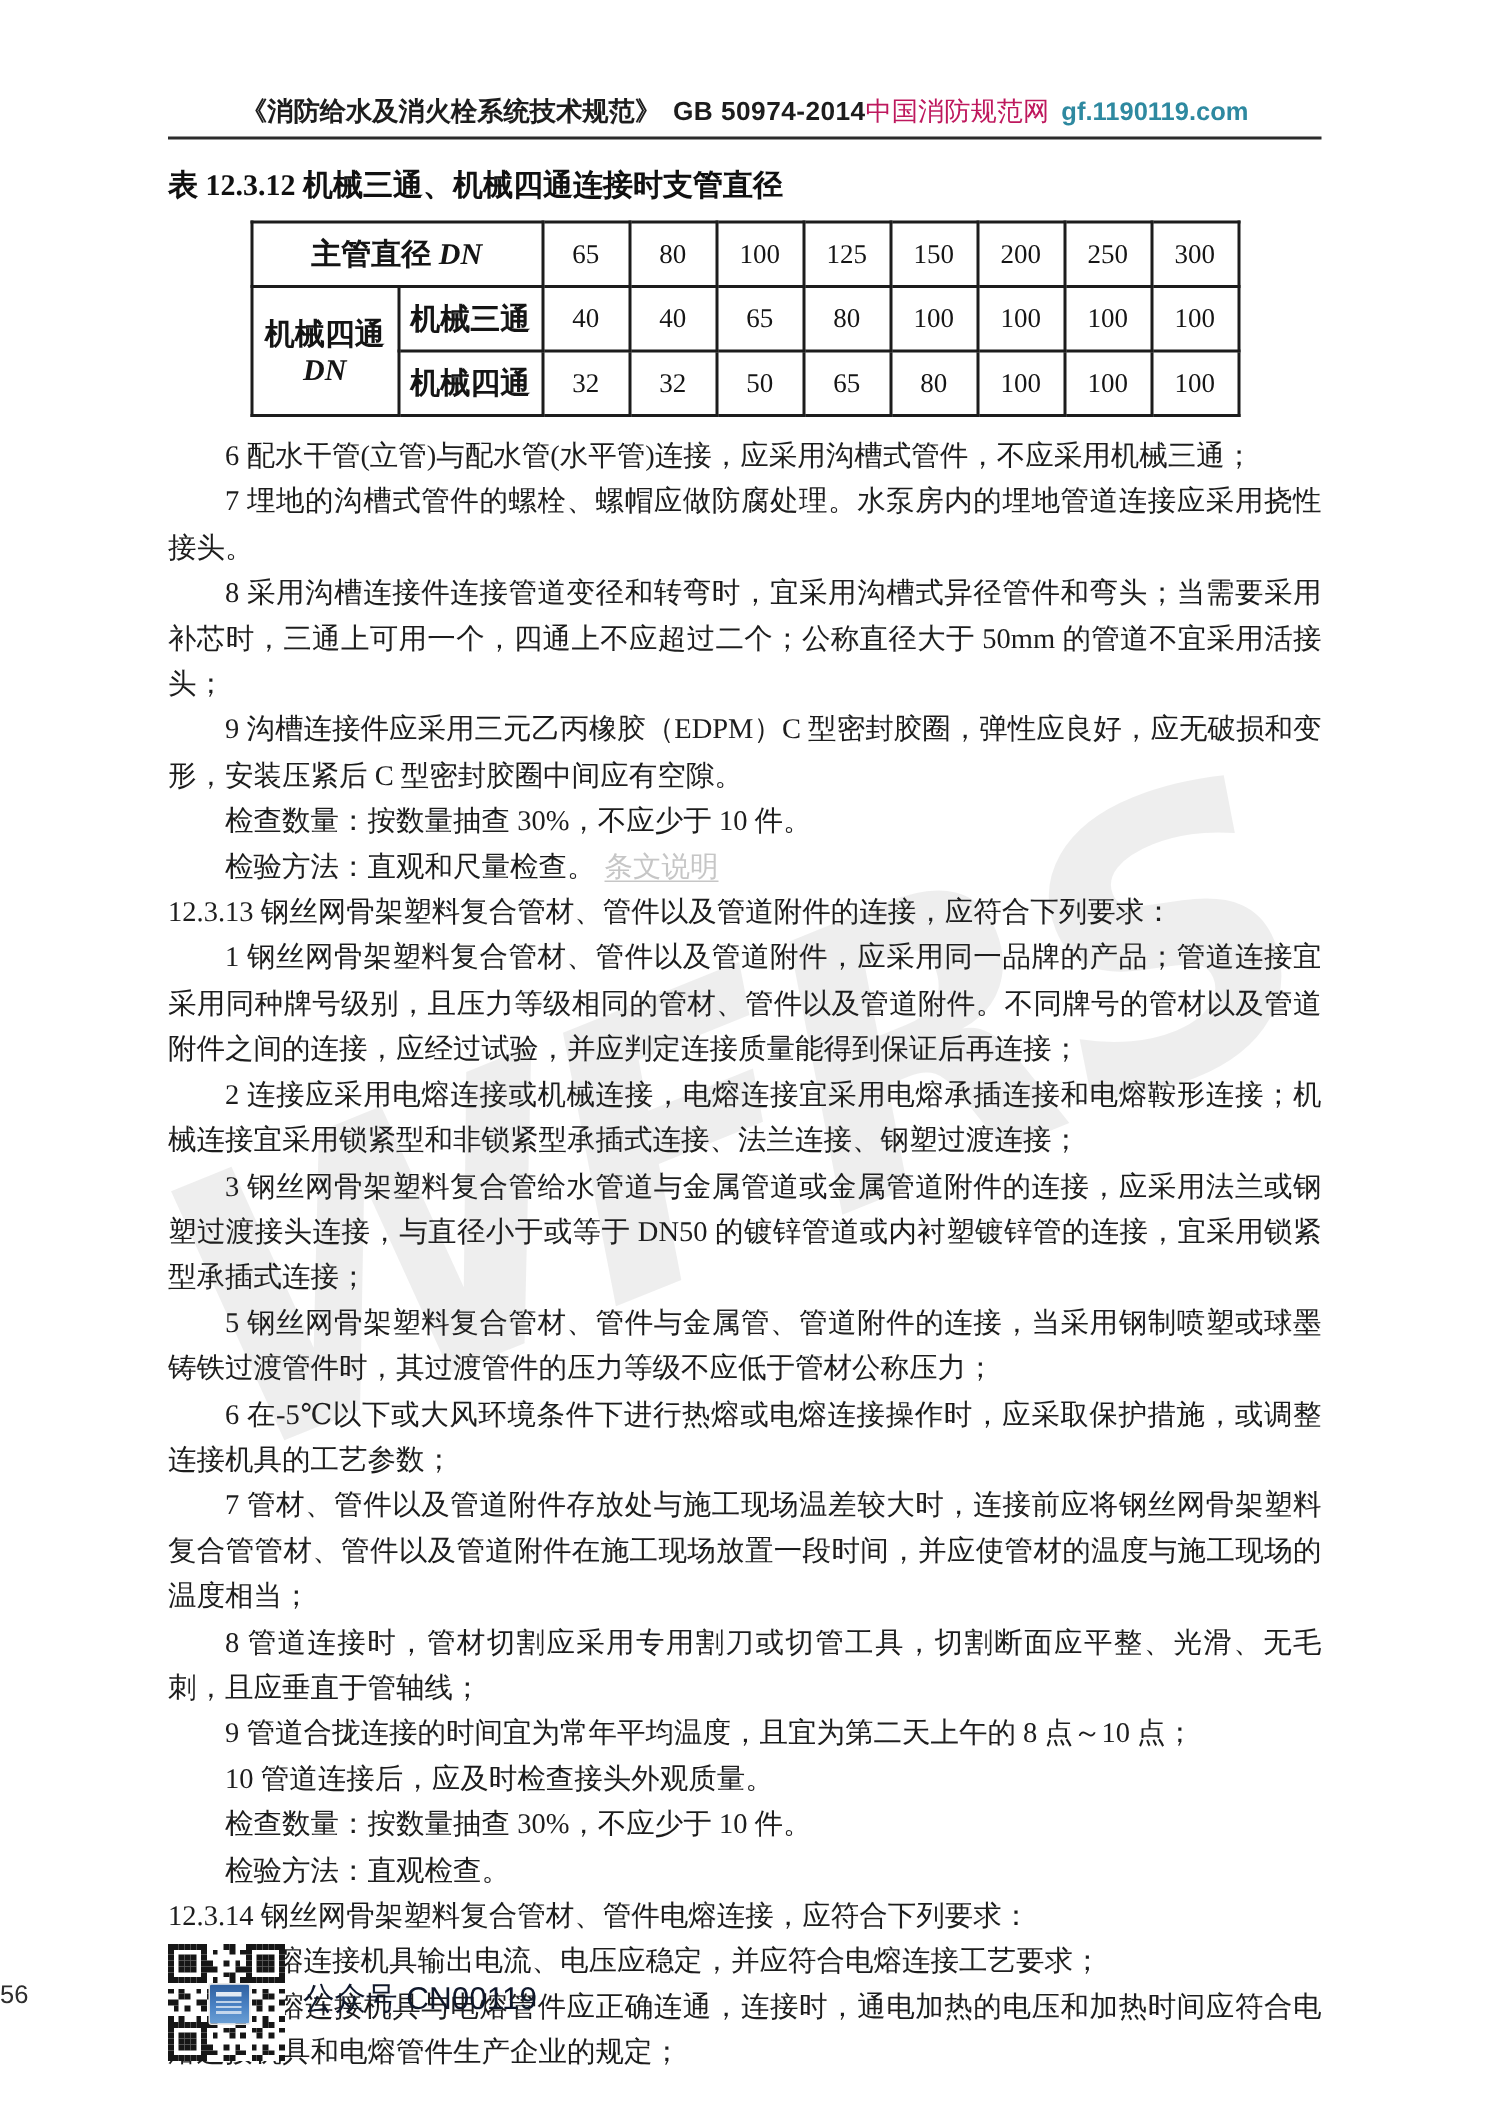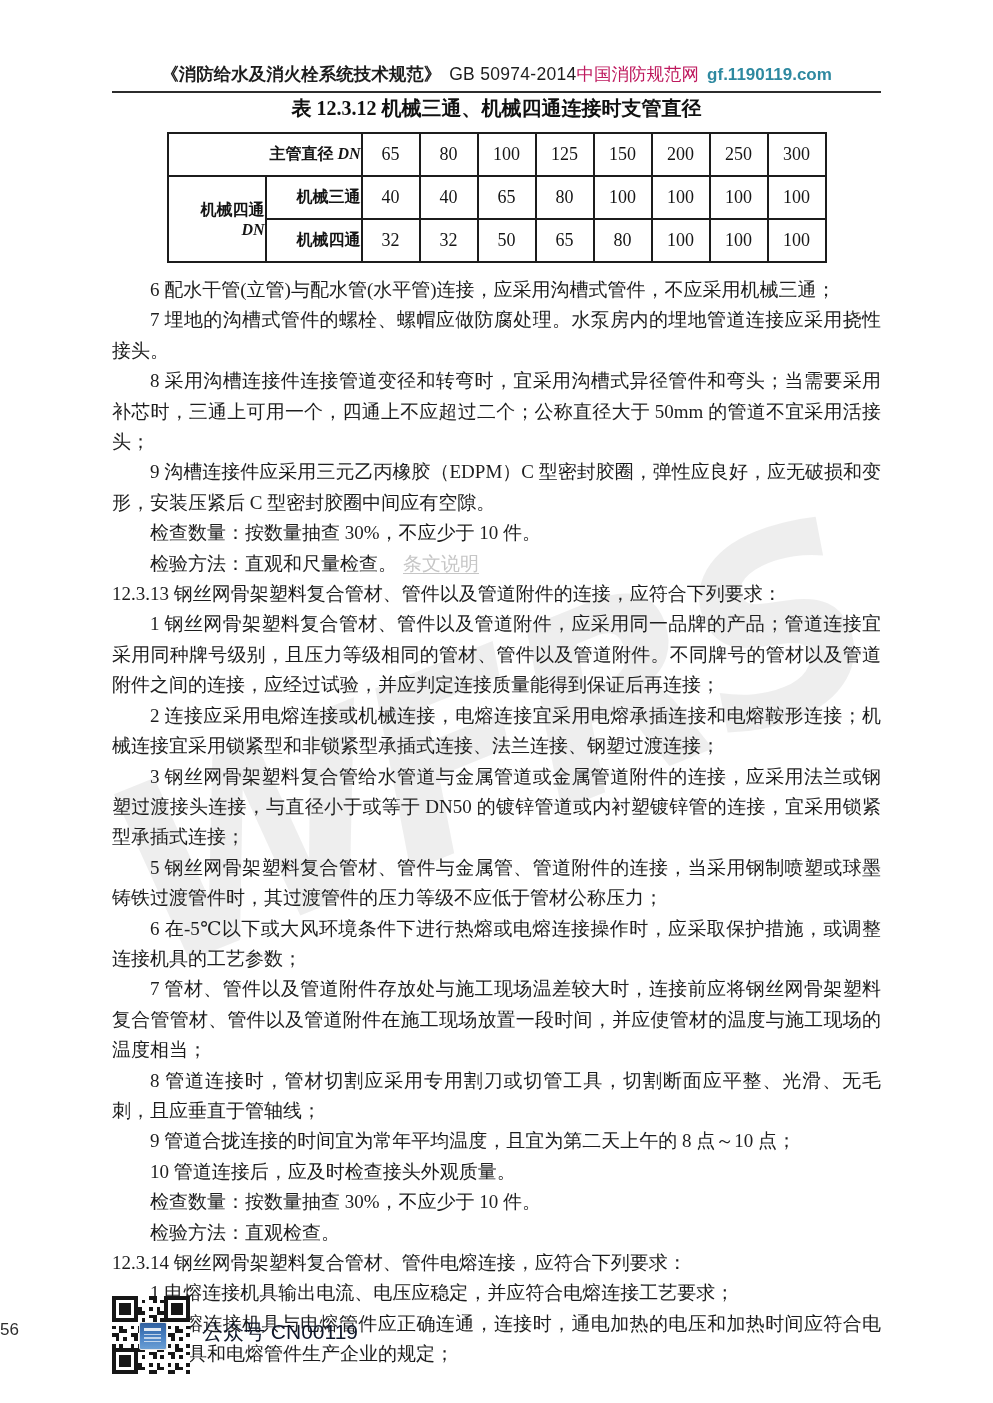--- a/index.html
+++ b/index.html
@@ -17,40 +17,40 @@
     user-select:none;
   }
   .content{position:relative;z-index:1;padding:62px 112px 0 112px;}
   
   .doc-header{
     display:flex;justify-content:center;align-items:baseline;
     border-bottom:2px solid #2c2c2c;padding-bottom:5px;font-size:17.5px;
   }
   .doc-header .left{display:flex;gap:8px;align-items:baseline;}
   .book-title{font-weight:bold;}
-  .standard-code{font-family:"Liberation Sans","DejaVu Sans",sans-serif;font-weight:normal;letter-spacing:0.3px;}
+  .standard-code{font-family:"Liberation Sans","DejaVu Sans",sans-serif;font-weight:bold;letter-spacing:0.3px;}
   .doc-header .right{display:flex;gap:8px;align-items:baseline;}
   .site-name{color:#be185d;}
   .site-url{
     font-family:"Liberation Sans","DejaVu Sans",sans-serif;font-weight:bold;
     color:#2e89a0;text-decoration:none;font-size:17px;
   }
   
   .table-caption{
-    text-align:center;font-weight:bold;font-size:20px;margin:2px 0 10px 0;color:#111;
+    text-align:left;font-weight:bold;font-size:20px;margin:17px 0 10px 0;color:#111;
   }
   table.spec-table{
     border-collapse:collapse;margin:0 auto;table-layout:fixed;
     font-size:18px;color:#151515;
   }
   table.spec-table td{
     border:2px solid #1c1c1c;text-align:center;vertical-align:middle;
     padding:0;height:41px;
   }
-  table.spec-table td.hdr{font-weight:bold;font-size:16px;text-align:right;}
+  table.spec-table td.hdr{font-weight:bold;font-size:20px;}
   table.spec-table .c-label1{width:96px;}
   table.spec-table .c-label2{width:94px;}
   table.spec-table .c-val{width:56px;}
   table.spec-table i{font-family:"Liberation Serif",serif;font-style:italic;font-weight:bold;}
   
   .body-text{
     margin-top:12px;font-size:19px;line-height:30.4px;text-align:justify;
     color:#1d1d1d;
   }
   .body-text p{margin:0;}

